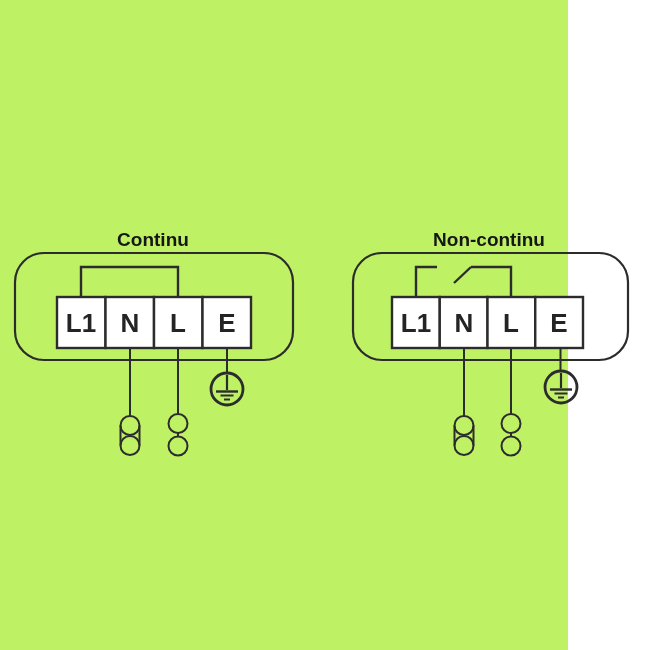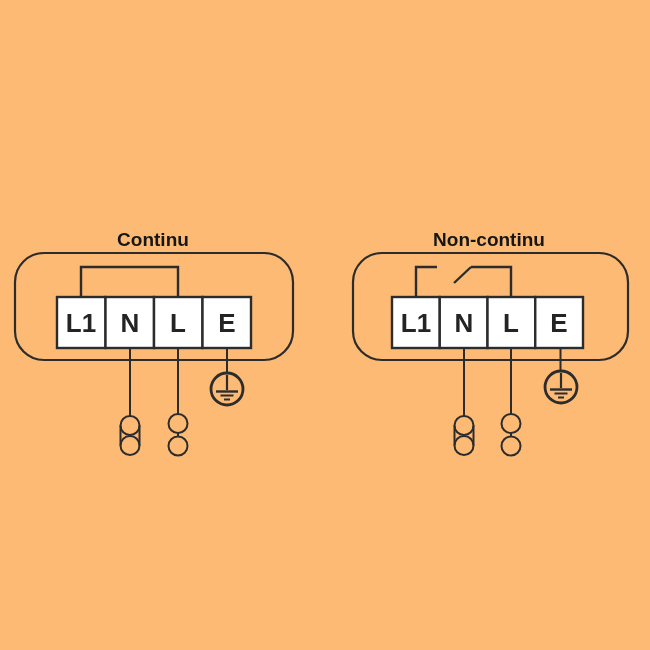--- a/index.html
+++ b/index.html
@@ -1,20 +1,20 @@
 <!DOCTYPE html>
 <html><head>
 <meta charset="utf-8">
 <style>
   html,body{margin:0;padding:0;}
   body{
     width:650px;height:650px;background:#ffffff;overflow:hidden;
     font-family:"Liberation Sans", sans-serif;
   }
-  .canvas-wrap{position:relative;width:650px;height:650px;background:#fdba74;}
+  .canvas-wrap{position:relative;width:568px;height:650px;background:#bef264;}
   svg{display:block;}
   
   .ln{fill:none;stroke-linecap:butt;stroke-linejoin:miter;}
   .w20{stroke-width:2;}
   .w22{stroke-width:2.2;}
   .w24{stroke-width:2.4;}
   .w28{stroke-width:2.8;}
   .boxfill{fill:#ffffff;}
   
   text{stroke:none;font-family:"Liberation Sans", sans-serif;font-weight:700;}

